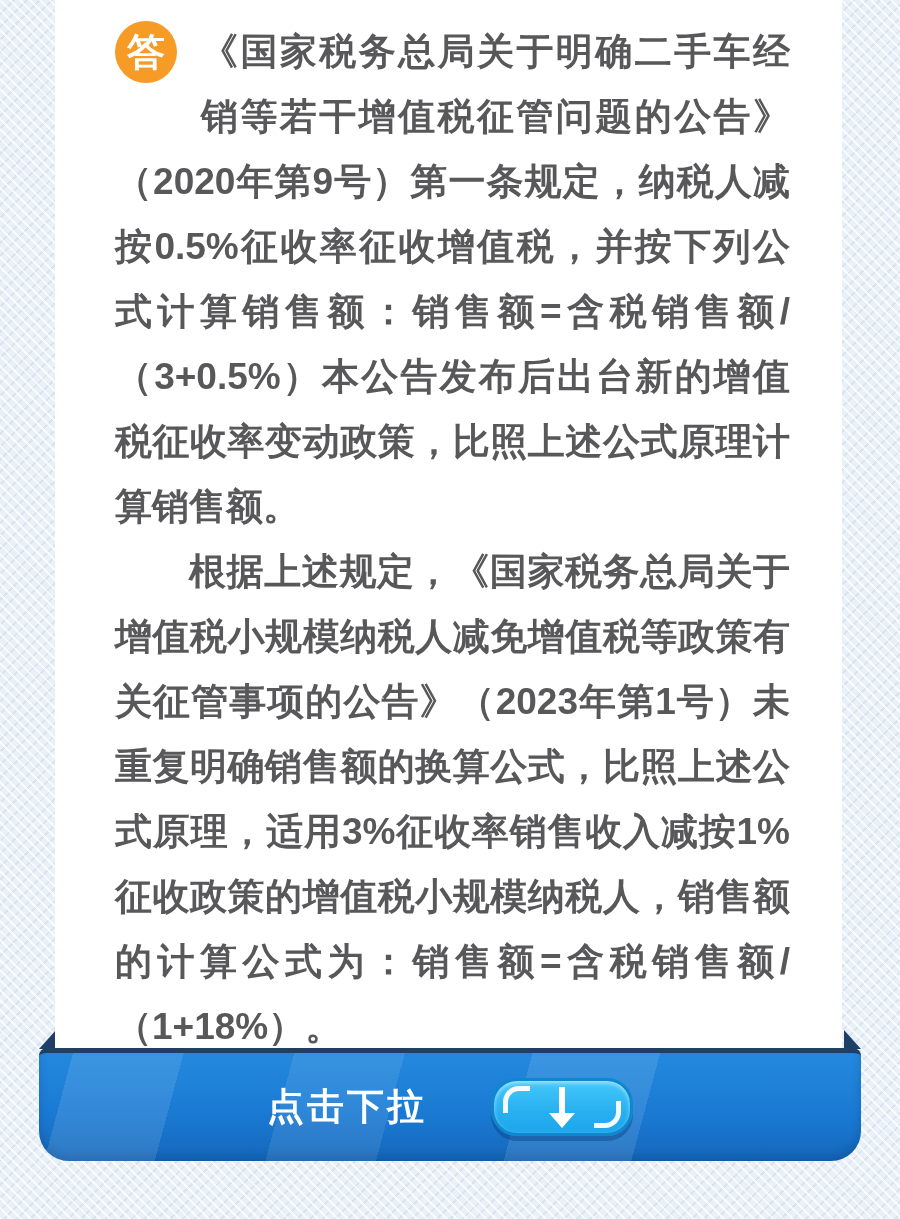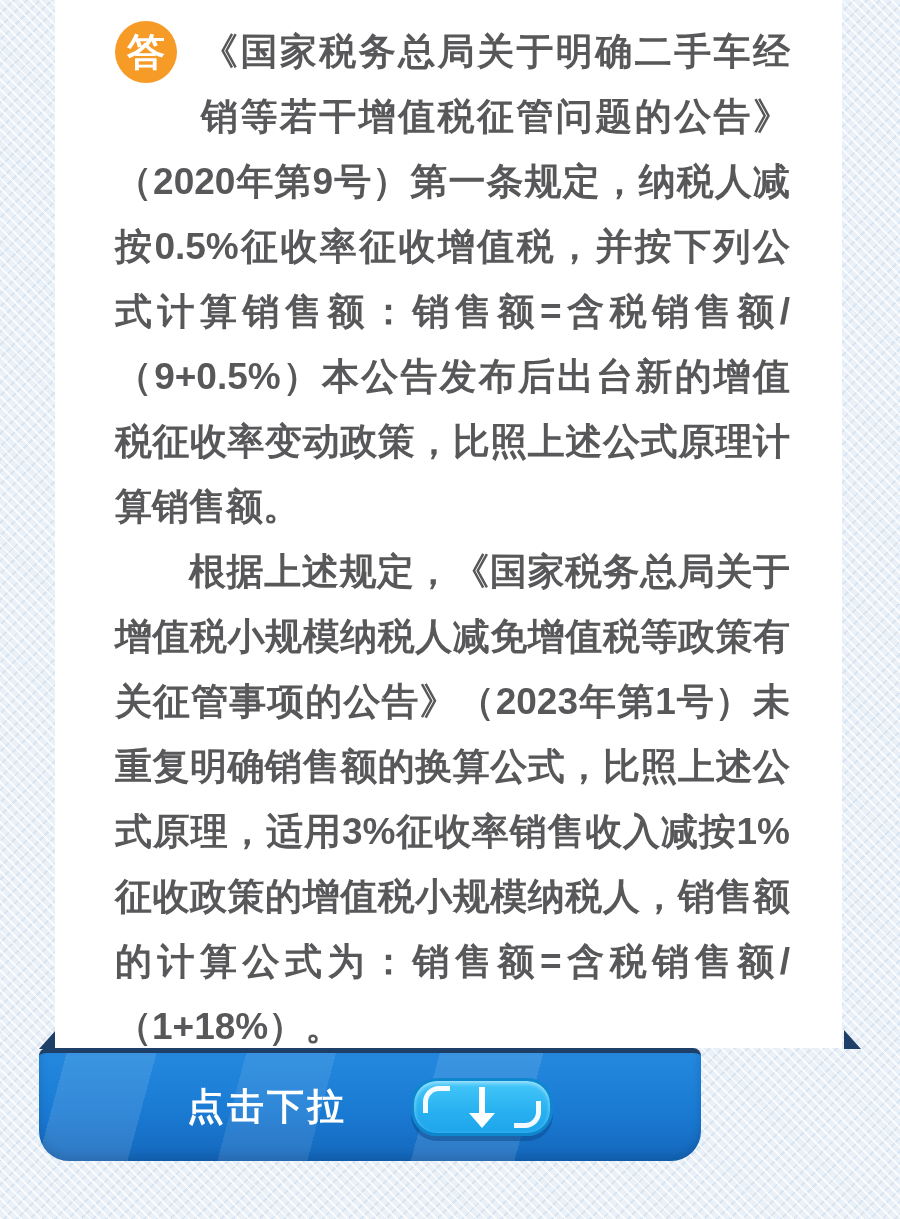--- a/index.html
+++ b/index.html
@@ -33,21 +33,21 @@
     font-size:38px; line-height:62px; text-align:center; font-weight:700;
   }
 
   
   .fold { position:absolute; width:17px; height:19px; background:#1e3f68; z-index:1; }
   .fold-left  { left:39px;  top:1030px; clip-path:polygon(100% 0, 100% 100%, 0 100%); }
   .fold-right { left:844px; top:1030px; clip-path:polygon(0 0, 100% 100%, 0 100%); }
 
   
   .footer-bar {
-    position:absolute; left:39px; top:1048px; width:662px; height:113px;
+    position:absolute; left:39px; top:1048px; width:822px; height:113px;
     box-sizing:border-box; z-index:3; overflow:hidden;
     border-radius:8px 8px 30px 30px;
     border-top:5px solid #1e3f68;
     background:linear-gradient(180deg,#2489de 0%, #1a7ad3 55%, #1568bc 100%);
     box-shadow: inset 0 -5px 8px rgba(9,52,105,.25);
     display:flex; align-items:center; justify-content:center; gap:64px;
     cursor:pointer;
   }
   .footer-bar::before {
     content:''; position:absolute; inset:0; pointer-events:none;
@@ -84,21 +84,21 @@
 <body>
 
 <div class="stage">
 
   <div class="card">
     <div class="content">
       <p class="para">
         <span class="badge">
           <span>答</span>
         </span>
-        <span>《国家税务总局关于明确二手车经销等若干增值税征管问题的公告》（2020年第9号）第一条规定，纳税人减按0.5%征收率征收增值税，并按下列公式计算销售额：销售额=含税销售额/（9+0.5%）本公告发布后出台新的增值税征收率变动政策，比照上述公式原理计算销售额。</span>
+        <span>《国家税务总局关于明确二手车经销等若干增值税征管问题的公告》（2020年第9号）第一条规定，纳税人减按0.5%征收率征收增值税，并按下列公式计算销售额：销售额=含税销售额/（3+0.5%）本公告发布后出台新的增值税征收率变动政策，比照上述公式原理计算销售额。</span>
       </p>
       <p class="para indent">
         <span>根据上述规定，《国家税务总局关于增值税小规模纳税人减免增值税等政策有关征管事项的公告》（2023年第1号）未重复明确销售额的换算公式，比照上述公式原理，适用3%征收率销售收入减按1%征收政策的增值税小规模纳税人，销售额的计算公式为：销售额=含税销售额/（1+18%）。</span>
       </p>
     </div>
   </div>
 
   <div class="fold fold-left"></div>
   <div class="fold fold-right"></div>
 

